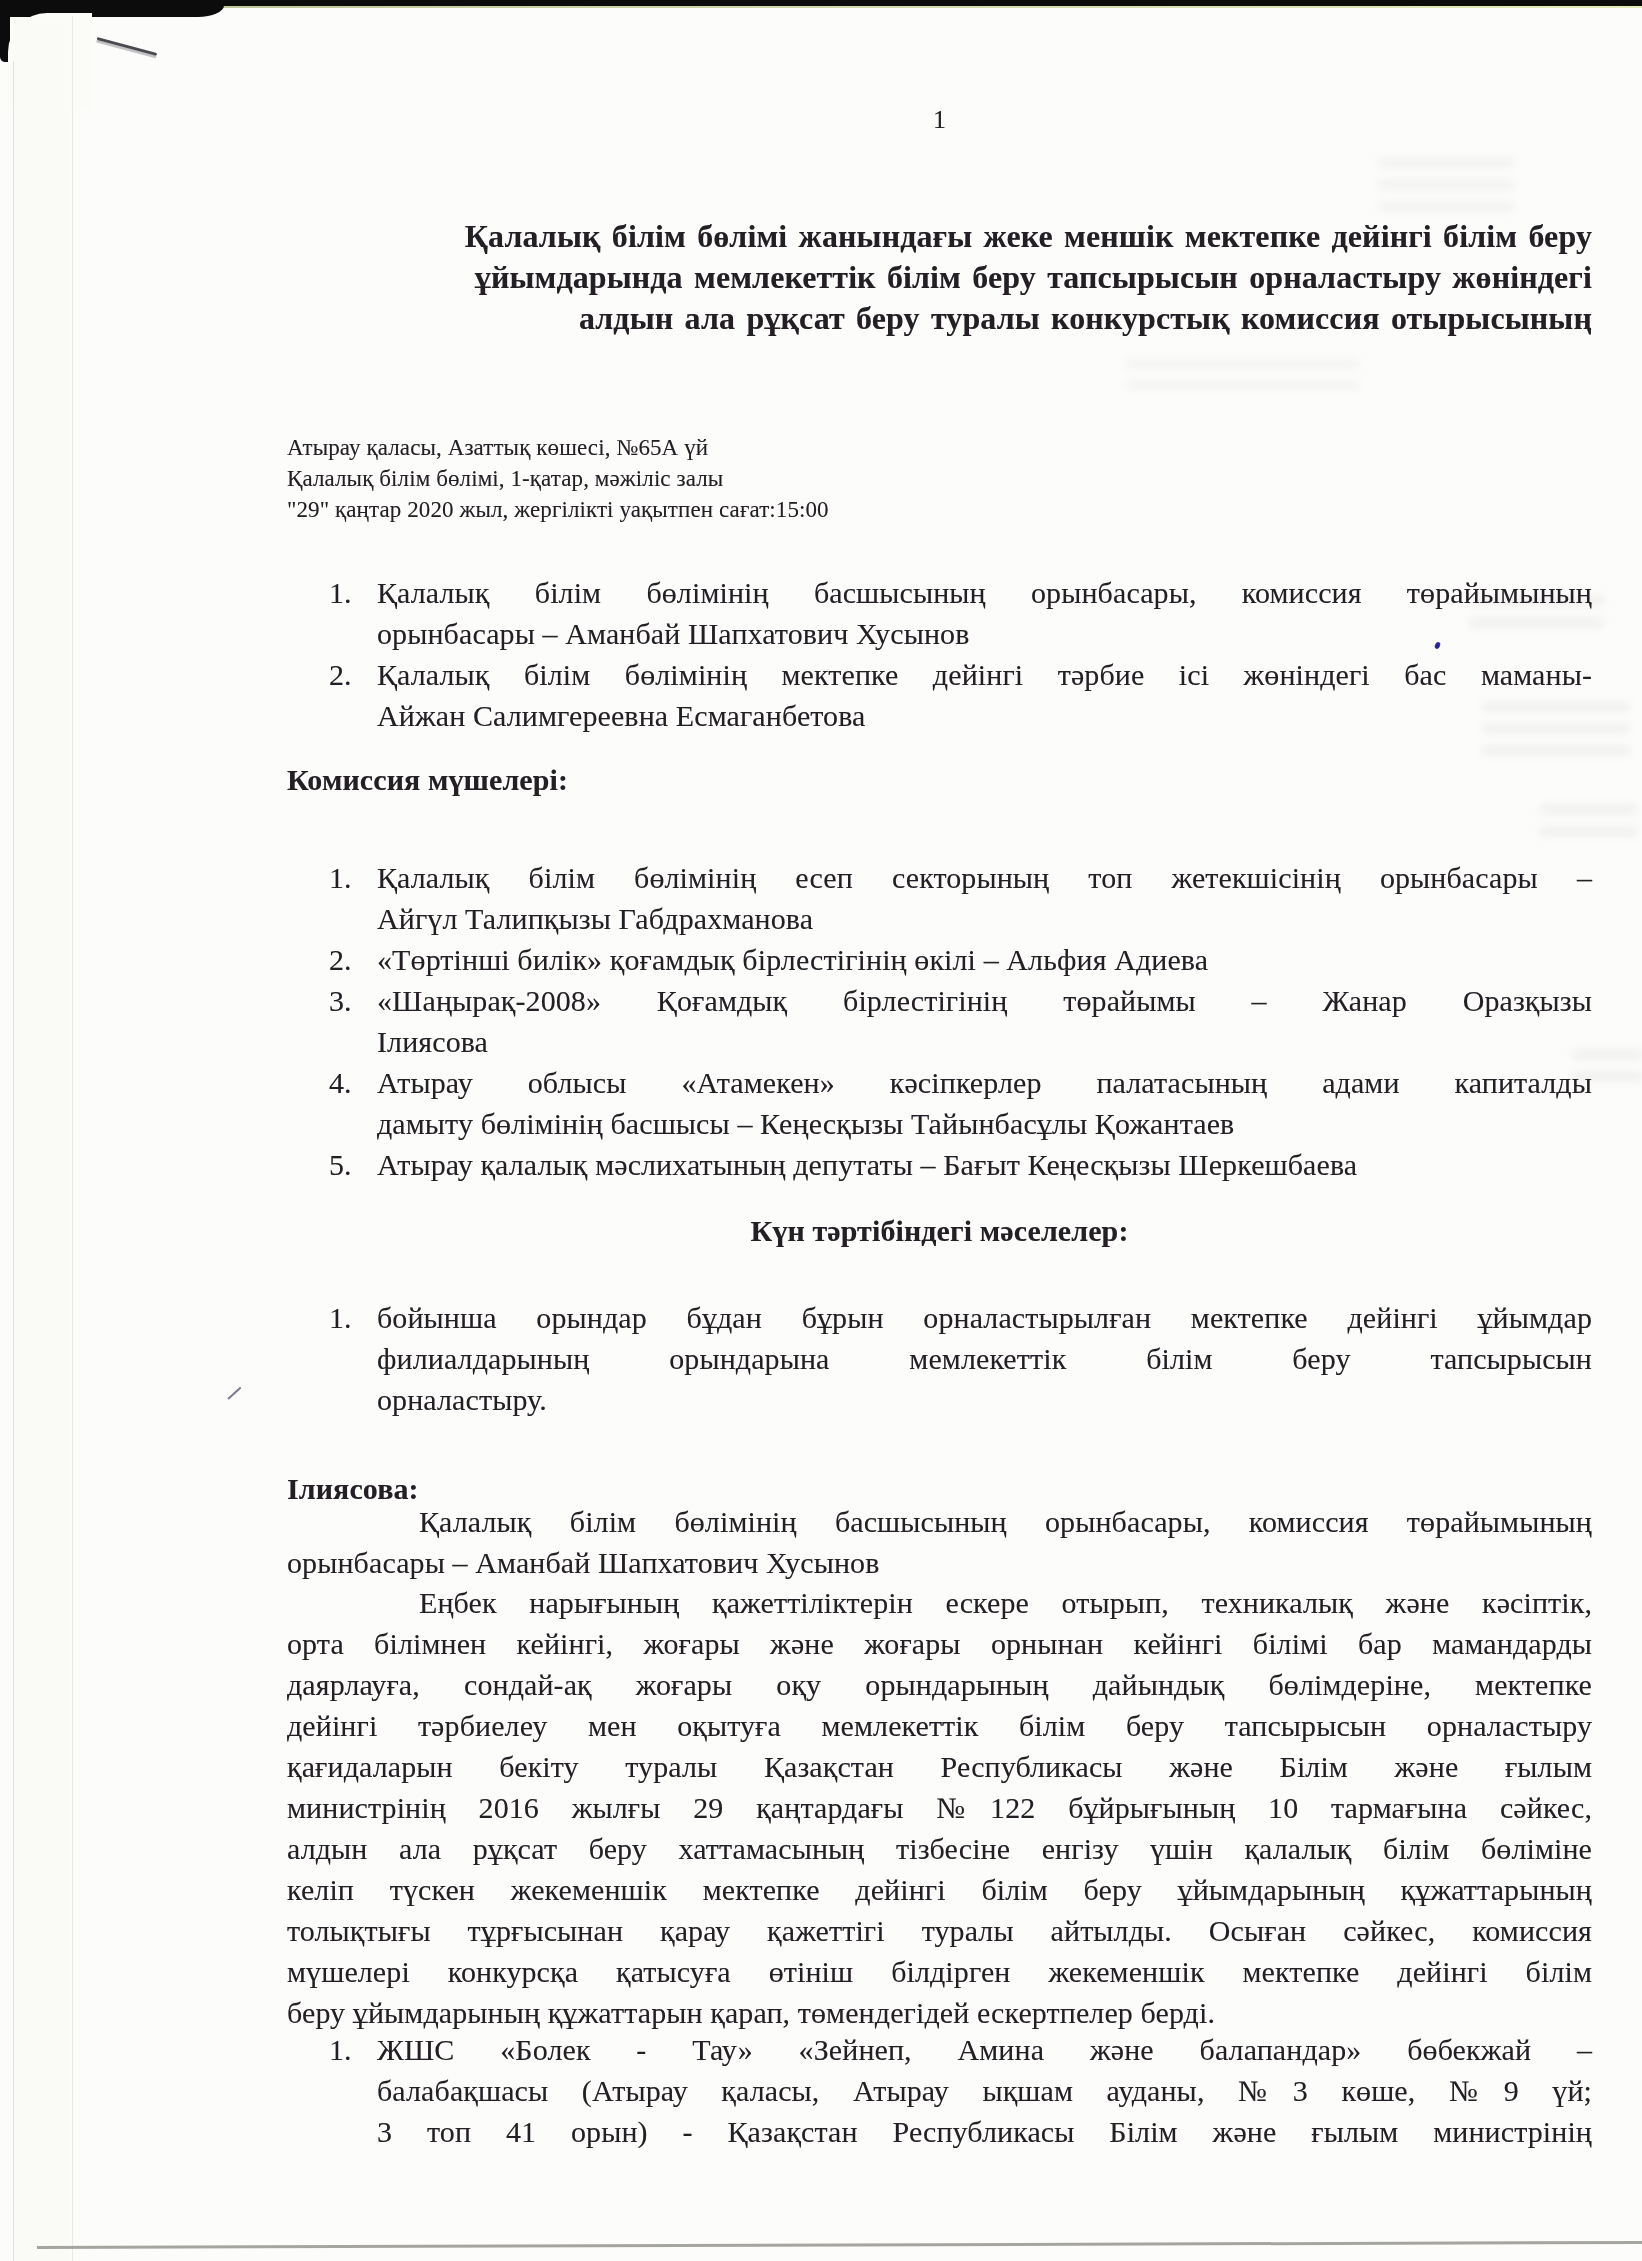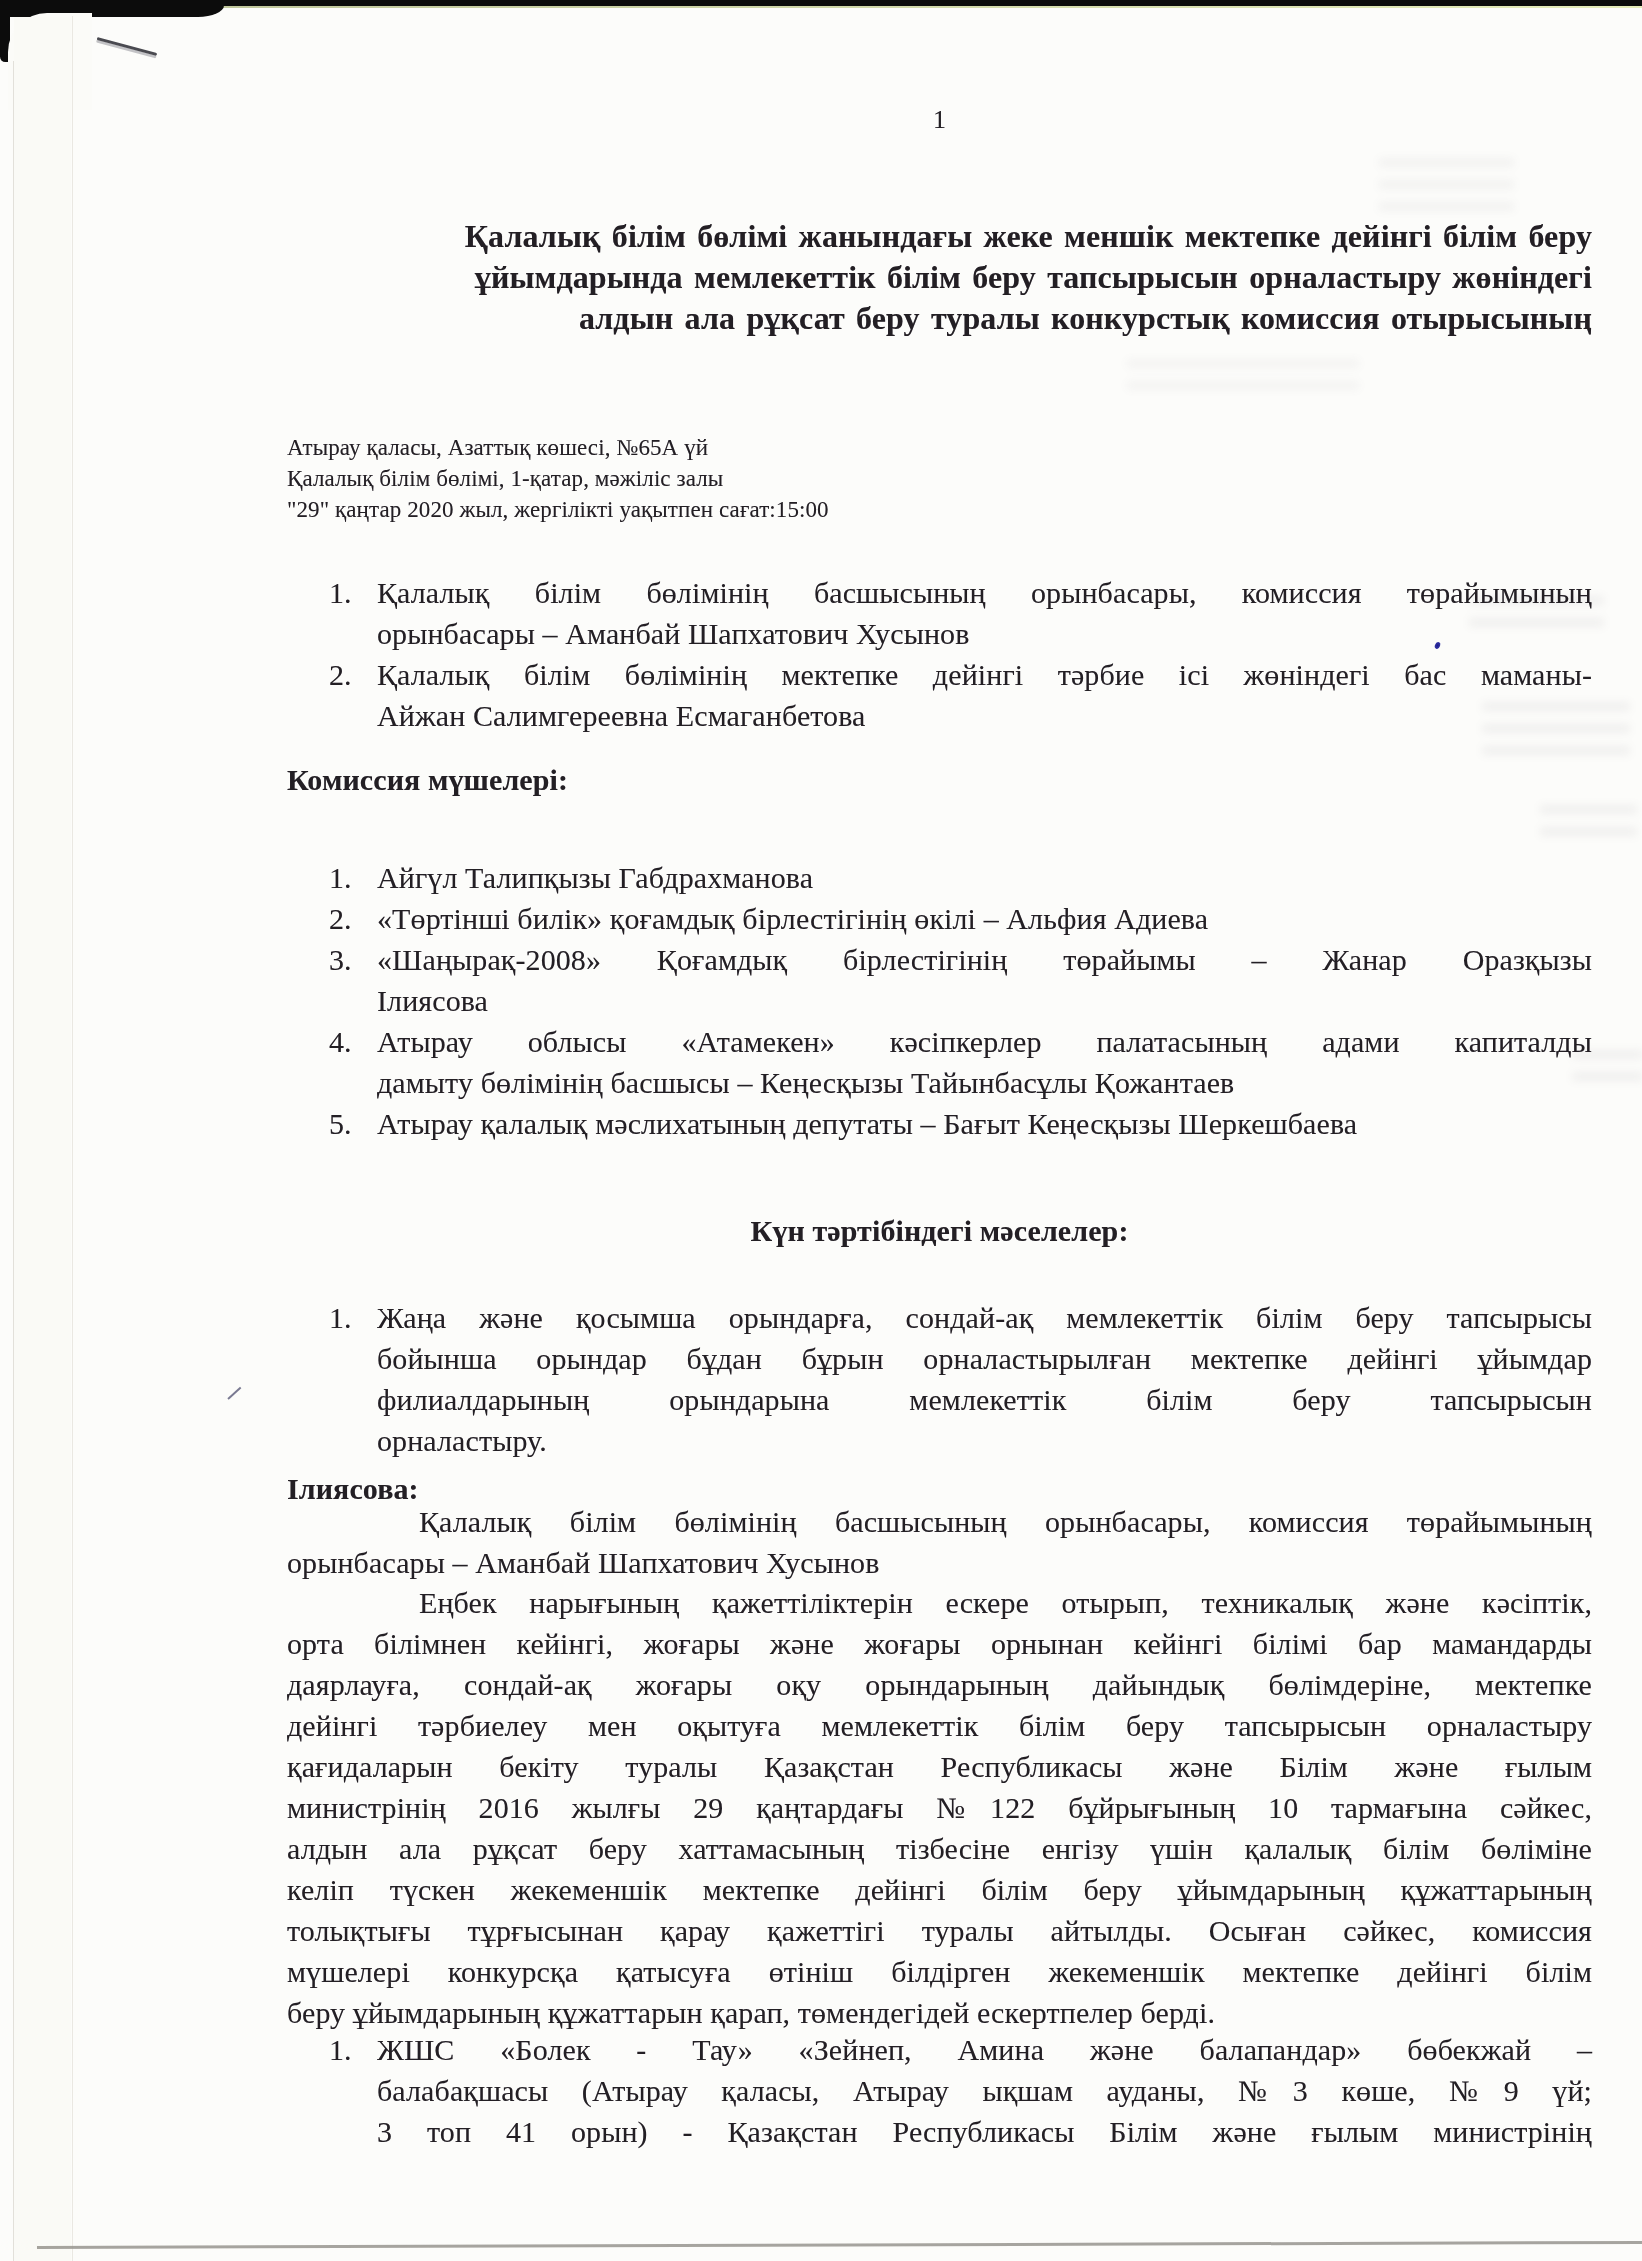--- a/index.html
+++ b/index.html
@@ -123,20 +123,21 @@
         <div class="tline just">Қалалық білім бөлімінің мектепке дейінгі тәрбие ісі жөніндегі бас маманы-</div>
         <div class="tline">Айжан Салимгереевна Есмаганбетова</div>
       </div>
     </div>
 
   <div class="block bold" id="members-heading-block">Комиссия мүшелері:</div>
 
   <div class="block" id="members-block">
       <div class="list-row">
         <div class="num">1.</div>
+        <div class="tline just">Қалалық білім бөлімінің есеп секторының топ жетекшісінің орынбасары –</div>
         <div class="tline">Айгүл Талипқызы Габдрахманова</div>
       </div>
       <div class="list-row">
         <div class="num">2.</div>
         <div class="tline">«Төртінші билік» қоғамдық бірлестігінің өкілі – Альфия Адиева</div>
       </div>
       <div class="list-row">
         <div class="num">3.</div>
         <div class="tline just">«Шаңырақ-2008» Қоғамдық бірлестігінің төрайымы – Жанар Оразқызы</div>
         <div class="tline">Ілиясова</div>
@@ -150,21 +151,20 @@
         <div class="num">5.</div>
         <div class="tline">Атырау қалалық мәслихатының депутаты – Бағыт Кеңесқызы Шеркешбаева</div>
       </div>
     </div>
 
   <div class="block bold center" id="agenda-heading-block">Күн тәртібіндегі мәселелер:</div>
 
   <div class="block" id="agenda-block">
       <div class="list-row">
         <div class="num">1.</div>
-        <div class="tline just">Жаңа және қосымша орындарға, сондай-ақ мемлекеттік білім беру тапсырысы</div>
         <div class="tline just">бойынша орындар бұдан бұрын орналастырылған мектепке дейінгі ұйымдар</div>
         <div class="tline just">филиалдарының орындарына мемлекеттік білім беру тапсырысын</div>
         <div class="tline">орналастыру.</div>
       </div>
     </div>
 
   <div class="block bold" id="hearing-heading-block">Ілиясова:</div>
 
   <div class="block" id="hearing-para-1">
       <div class="tline just indent">Қалалық білім бөлімінің басшысының орынбасары, комиссия төрайымының</div>

